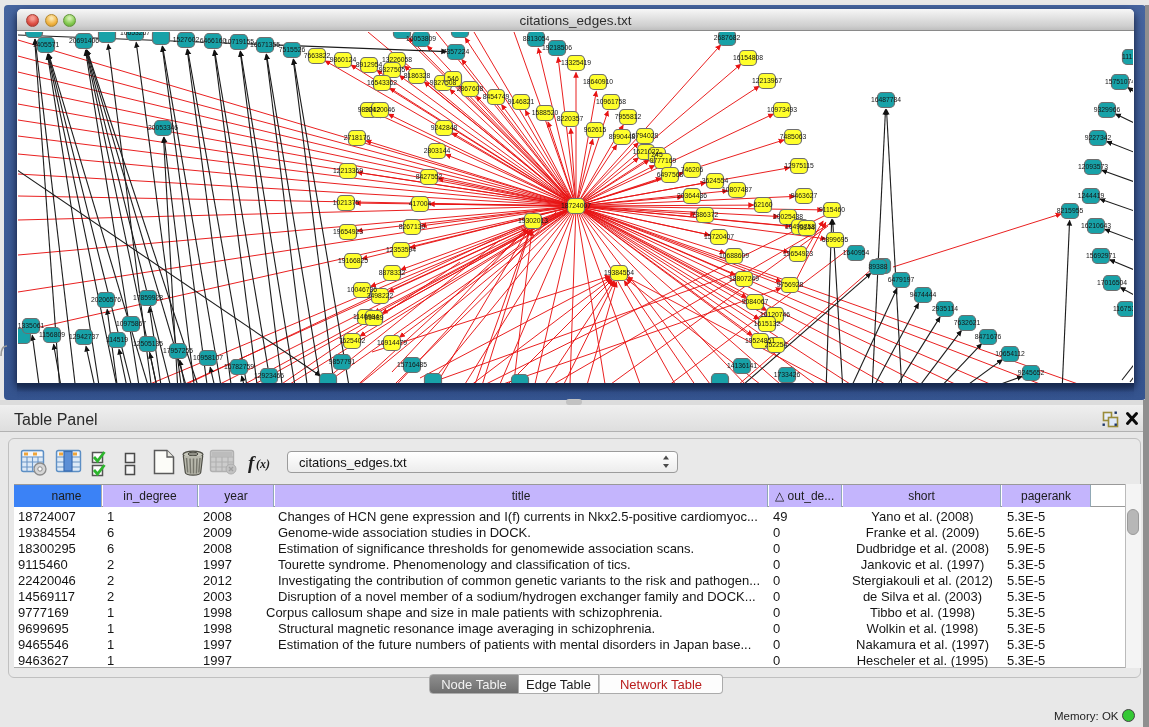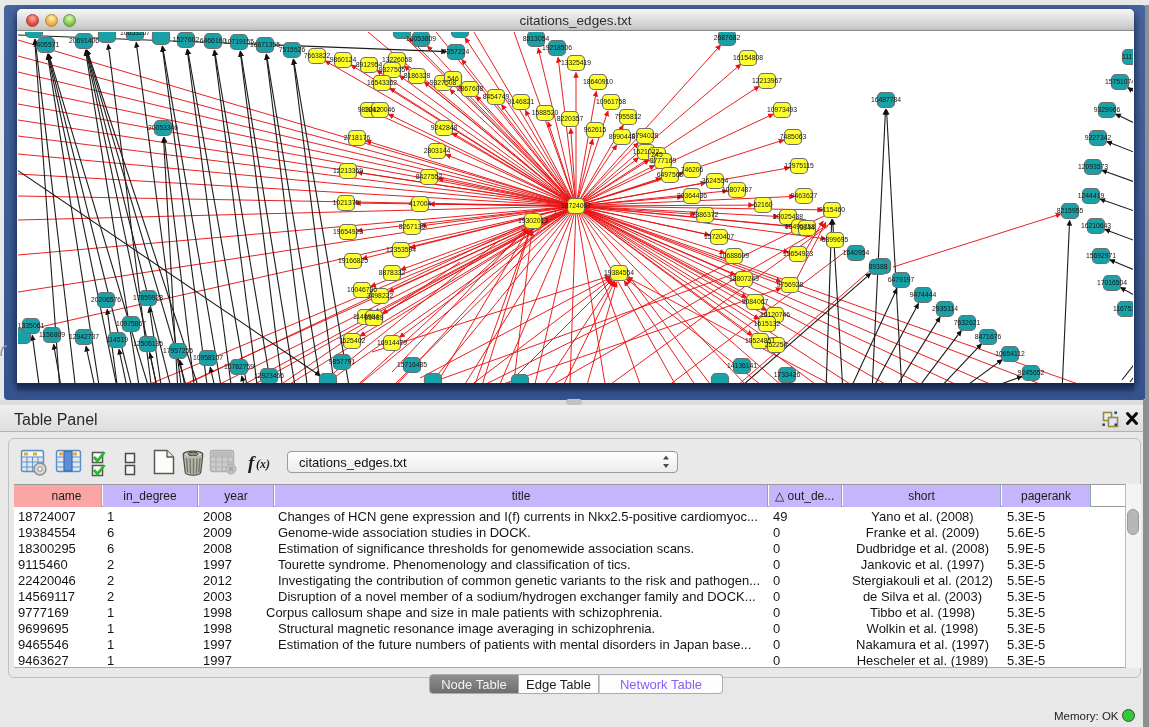--- a/index.html
+++ b/index.html
@@ -39,21 +39,21 @@
 .row{position:absolute;width:1111px;height:16px;left:0}
 .row span{position:absolute;top:0.5px;font-size:13px;color:#151515;white-space:nowrap}
 .row span.ctr{text-align:center}
 #sbar{left:1125px;top:484px;width:16px;height:184px;background:#f4f4f4;border-left:1px solid #bbb}
 #thumb{left:1127px;top:509px;width:12px;height:26px;background:#b7b7b7;border:1px solid #9a9a9a;border-radius:6px}
 #belowtbl{left:14px;top:667px;width:1111px;height:1px;background:#aaa}
 
 .tab{position:absolute;top:674px;height:20px;font-size:13px;line-height:19px;text-align:center;border:1px solid #ababab}
 #tab1{left:429px;width:90px;background:linear-gradient(#8f8f8f,#6e6e6e);color:#f2f2f2;border-radius:4px 0 0 4px}
 #tab2{left:519px;width:80px;background:#fdfdfd;color:#1d1d1d;border-left:none}
-#tab3{left:599px;width:124px;background:#fdfdfd;color:#8b5cf6;border-left:1px solid #c9c9c9;border-radius:0 4px 4px 0}
+#tab3{left:599px;width:124px;background:#fdfdfd;color:#b91c1c;border-left:1px solid #c9c9c9;border-radius:0 4px 4px 0}
 #mem{left:1054px;top:710px;font-size:11.5px;color:#1e1e1e}
 #memdot{left:1122px;top:709px;width:13px;height:13px;border-radius:50%;background:#35c935;border:1px solid #444}
 
 </style></head><body>
 <div id="root">
 <div class="abs" id="blue"></div>
 <div class="abs" id="rstrip1"></div>
     <div class="abs" id="rstrip2"></div>
 <div class="abs" id="win"></div>
 <div class="abs" id="winsh"></div>
@@ -647,21 +647,21 @@
 <text x="248" y="25" font-family="Liberation Serif, serif" font-style="italic" font-weight="bold" font-size="19" fill="#1e1e1e">f</text>
 <text x="256" y="24" font-family="Liberation Serif, serif" font-style="italic" font-weight="bold" font-size="12" fill="#1e1e1e">(x)</text>
 </svg>
 <svg class="abs" style="left:655px;top:452px;z-index:12" width="22" height="20" viewBox="0 0 22 20">
 <path d="M8 7.5 L11 3.5 L14 7.5 Z" fill="#4a4a4a"></path>
       <path d="M8 12 L11 16 L14 12 Z" fill="#4a4a4a"></path>
 </svg>
 <div class="abs" id="dd"></div>
     <div class="abs" id="ddtext">citations_edges.txt</div>
 <div class="abs" id="thead">
-<div class="hc" style="left:0;width:88px;background:#fca5a5;border-right:1px solid #aaa;text-indent:18px">name</div>
+<div class="hc" style="left:0;width:88px;background:#3b82f6;border-right:1px solid #aaa;text-indent:18px">name</div>
 <div class="hc" style="left:89px;width:95px">in_degree</div>
 <div class="hc" style="left:185px;width:75px">year</div>
 <div class="hc" style="left:261px;width:493px">title</div>
 <div class="hc" style="left:755px;width:73px;text-align:left;padding-left:6px">△ out_de...</div>
 <div class="hc" style="left:829px;width:158px">short</div>
 <div class="hc" style="left:988px;width:89px">pagerank</div>
 </div>
 <div class="abs" id="tbodyw">
       <div class="row" style="top:1px">
         <span style="left:4px">18724007</span>
@@ -742,21 +742,21 @@
         <span style="left:264px">Estimation of the future numbers of patients with mental disorders in Japan base...</span>
         <span style="left:759px">0</span>
         <span class="ctr" style="left:829px;width:159px">Nakamura et al. (1997)</span>
         <span style="left:993px">5.3E-5</span>
       </div>
       <div class="row" style="top:145px">
         <span style="left:4px">9463627</span>
         <span style="left:93px">1</span>
         <span style="left:189px">1997</span>
         <span style="left:759px">0</span>
-        <span class="ctr" style="left:829px;width:159px">Hescheler et al. (1989)</span>
+        <span class="ctr" style="left:829px;width:159px">Hescheler et al. (1995)</span>
         <span style="left:993px">5.3E-5</span>
       </div>
     </div>
 <div class="abs" id="sbar"></div>
     <div class="abs" id="thumb"></div>
 <div class="abs" id="belowtbl"></div>
 <div class="abs tab" id="tab1">Node Table</div>
 <div class="abs tab" id="tab2">Edge Table</div>
 <div class="abs tab" id="tab3">Network Table</div>
 <div class="abs" id="mem">Memory: OK</div>

